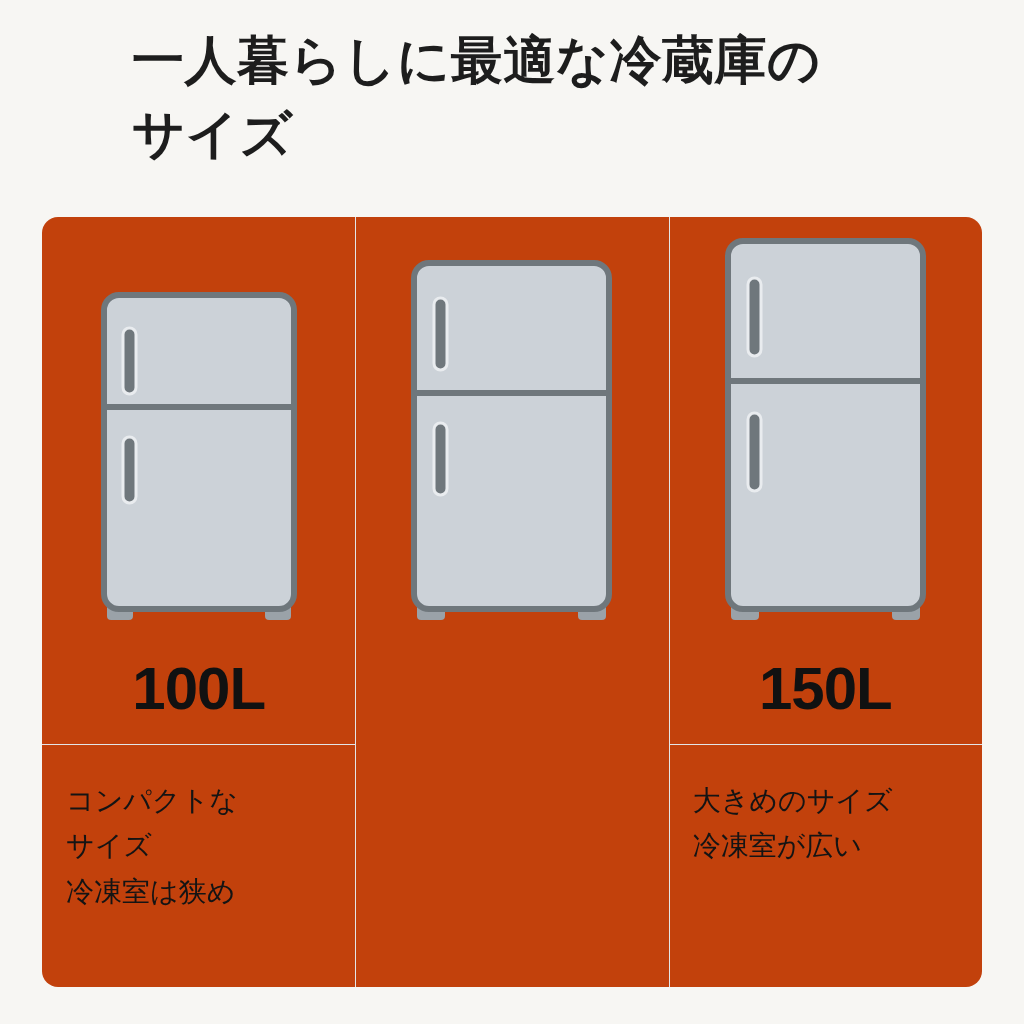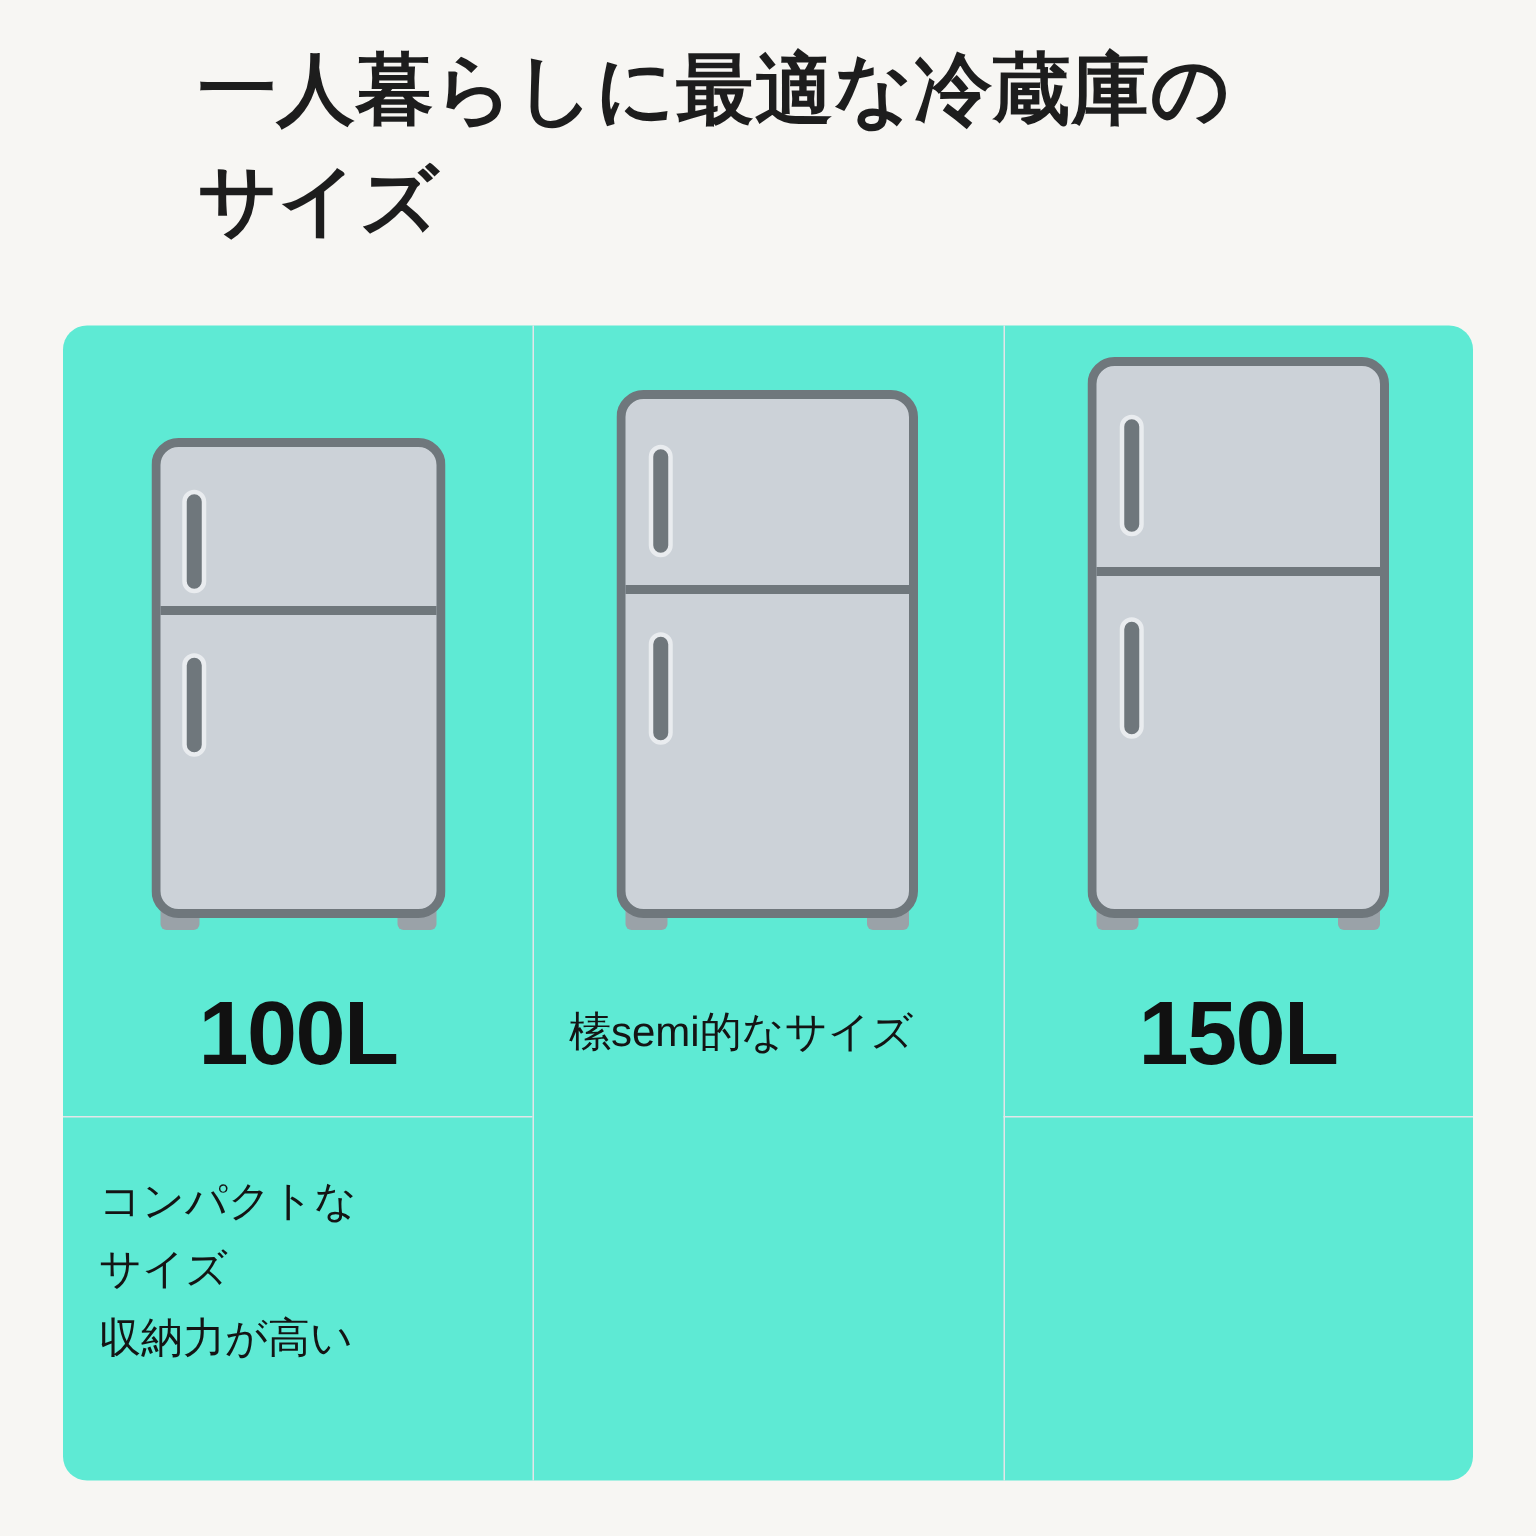--- a/index.html
+++ b/index.html
@@ -31,21 +31,21 @@
     white-space: pre-line;
   }
 
   
   .card {
     position: absolute;
     left: 42px;
     top: 217px;
     width: 940px;
     height: 770px;
-    background: #5eead4;
+    background: #c2410c;
     border-radius: 16px;
     box-sizing: border-box;
   }
 
   .columns {
     position: absolute;
     inset: 0;
     display: flex;
   }
 
@@ -135,50 +135,53 @@
           <rect x="22" y="36" width="13" height="66" rx="6.5" fill="#6f777c" stroke="#e9ecef" stroke-width="3"></rect>
           <rect x="22" y="145" width="13" height="66" rx="6.5" fill="#6f777c" stroke="#e9ecef" stroke-width="3"></rect>
         </svg>
       </div>
       <div class="size-area">
         <div class="size-label">100L</div>
       </div>
       <div class="desc-area">
         <div class="desc-line">コンパクトな</div>
         <div class="desc-line">サイズ</div>
-        <div class="desc-line">収納力が高い</div>
+        <div class="desc-line">冷凍室は狭め</div>
       </div>
     </div>
 
     <div class="column">
       <div class="illus-area">
         <svg class="fridge" width="201" height="372" viewBox="0 0 201 372">
           <rect x="6" y="338" width="28" height="22" rx="4" fill="#9aa2a8"></rect>
           <rect x="167" y="338" width="28" height="22" rx="4" fill="#9aa2a8"></rect>
           <rect x="3" y="3" width="195" height="346" rx="15" fill="#ccd2d8" stroke="#6f777c" stroke-width="6"></rect>
           <line x1="6" y1="133" x2="195" y2="133" stroke="#6f777c" stroke-width="6"></line>
           <rect x="23" y="38" width="13" height="72" rx="6.5" fill="#6f777c" stroke="#e9ecef" stroke-width="3"></rect>
           <rect x="23" y="163" width="13" height="72" rx="6.5" fill="#6f777c" stroke="#e9ecef" stroke-width="3"></rect>
         </svg>
       </div>
       <div class="desc-area">
-        <div class="desc-line">榡semi的なサイズ</div>
       </div>
     </div>
 
     <div class="column">
       <div class="illus-area">
         <svg class="fridge" width="201" height="394" viewBox="0 0 201 394">
           <rect x="6" y="360" width="28" height="22" rx="4" fill="#9aa2a8"></rect>
           <rect x="167" y="360" width="28" height="22" rx="4" fill="#9aa2a8"></rect>
           <rect x="3" y="3" width="195" height="368" rx="15" fill="#ccd2d8" stroke="#6f777c" stroke-width="6"></rect>
           <line x1="6" y1="143" x2="195" y2="143" stroke="#6f777c" stroke-width="6"></line>
           <rect x="23" y="40" width="13" height="78" rx="6.5" fill="#6f777c" stroke="#e9ecef" stroke-width="3"></rect>
           <rect x="23" y="175" width="13" height="78" rx="6.5" fill="#6f777c" stroke="#e9ecef" stroke-width="3"></rect>
         </svg>
       </div>
       <div class="size-area">
         <div class="size-label">150L</div>
       </div>
+      <div class="desc-area">
+        <div class="desc-line">大きめのサイズ</div>
+        <div class="desc-line">冷凍室が広い</div>
+      </div>
     </div>
 
   </div>
 </div>
 
 </body></html>

